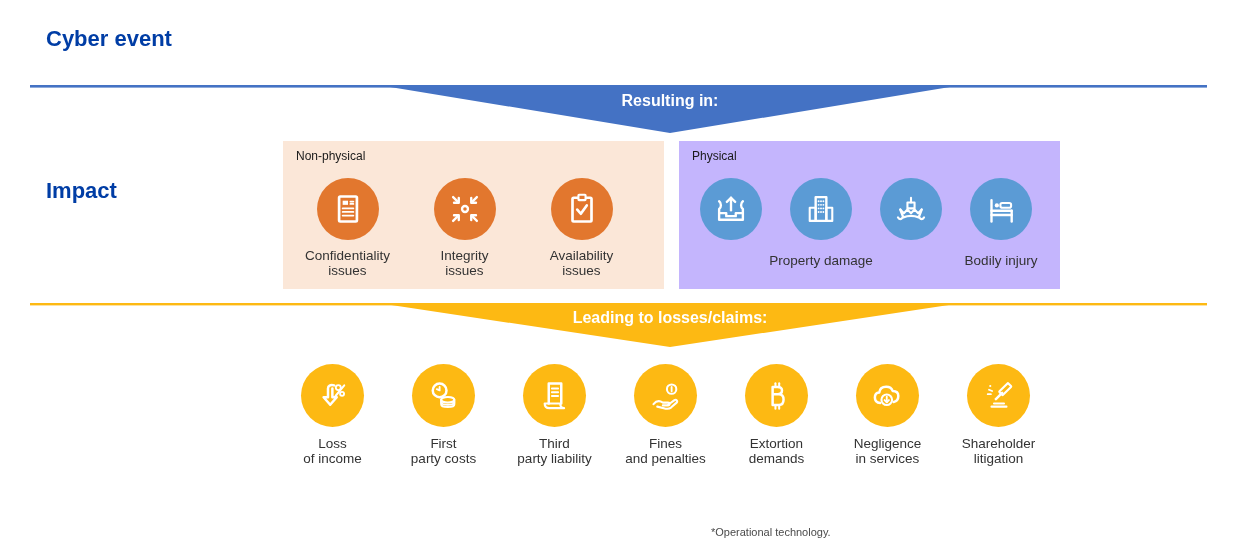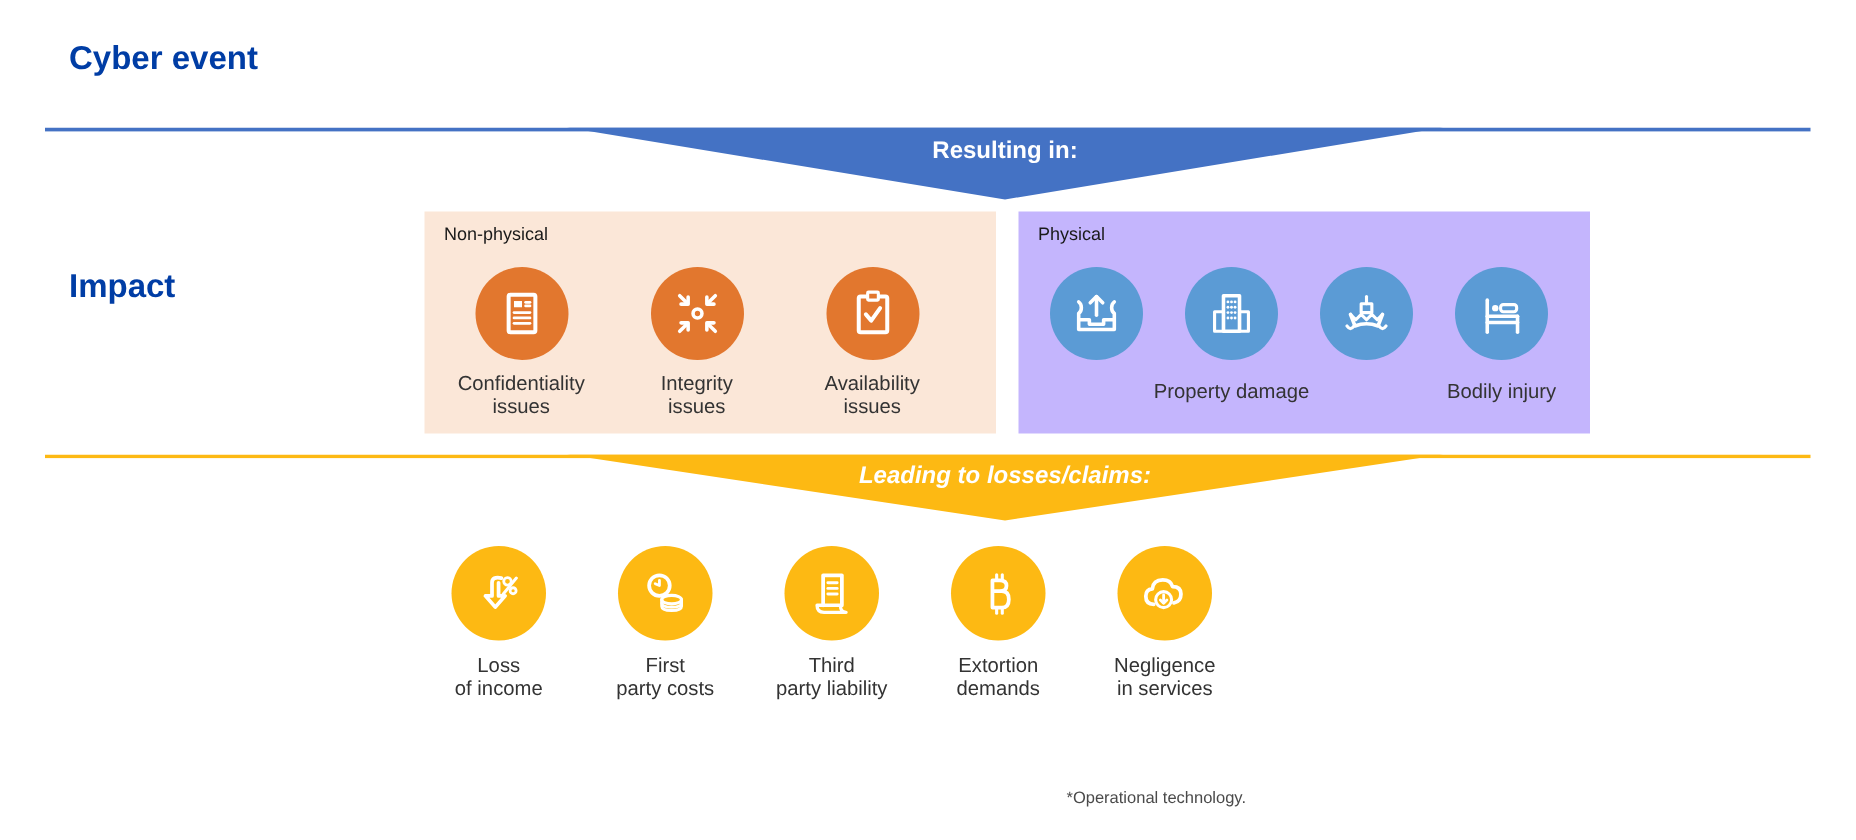--- a/index.html
+++ b/index.html
@@ -10,21 +10,21 @@
   .lbl-impact{top:178px;}
   .lbl-consequence{top:383px;}
   .header-desc{position:absolute;left:270px;top:24px;width:800px;text-align:center;
                font-size:15.5px;line-height:21px;color:#3a3a3a;}
   .banner-svg{position:absolute;left:0;width:1237px;height:50px;display:block;}
   .banner-blue{top:85px;}
   .banner-yellow{top:303px;}
   .banner-text{position:absolute;left:420px;width:500px;text-align:center;color:#fff;
                font-weight:bold;font-size:16px;white-space:nowrap;}
   .bt-blue{top:92px;}
-  .bt-yellow{top:309px;font-style:italic;}
+  .bt-yellow{top:309px;}
   .impact-box{position:absolute;top:141px;height:148px;width:381px;}
   .box-nonphysical{left:283px;background:#FBE7D8;}
   .box-physical{left:679px;background:#c4b5fd;}
   .box-title{position:absolute;left:13px;top:8px;font-size:12px;font-weight:normal;color:#1a1a1a;}
   .np-items{position:absolute;left:0;right:30px;top:37px;display:flex;justify-content:space-evenly;}
   .np-item{width:116px;display:flex;flex-direction:column;align-items:center;padding-left:12px;}
   .circ{width:62px;height:62px;border-radius:50%;display:flex;align-items:center;justify-content:center;flex:0 0 auto;}
   .circ svg{display:block;}
   .c-orange{background:#E2772E;}
   .c-blue{background:#5B9BD5;}
@@ -225,20 +225,34 @@
           <line x1="27" y1="32" x2="37" y2="32" stroke-width="3"></line>
           <path d="M15.5 44 L40.5 44 M15.5 44 Q15.5 51.5 23 51.5 L46.5 51.5 Q40.5 51.5 40.5 44.5" stroke-width="3.5"></path>
         </svg>
       </div>
       <div class="cons-label">
         <div>Third</div>
         <div>party liability</div>
       </div>
     </div>
 
+    <div class="cons-item">
+      <div class="circ c-yellow">
+        <svg width="40" height="40" viewBox="0 0 64 64" fill="none" stroke="#fff" stroke-linecap="round" stroke-linejoin="round">
+          <circle cx="41" cy="21" r="7.5" stroke-width="3.3"></circle>
+          <line x1="41" y1="17.5" x2="41" y2="24.5" stroke-width="3"></line>
+          <path d="M12 45 C17 39 23 40 27 42.5 L35 42.5 C38.5 42.5 38.5 47 35 47 L27 47" stroke-width="3.4"></path>
+          <path d="M35.5 46 L45 39 C48.5 36.5 51.5 40 48.5 43 L40 50.5 C37.5 52.5 32 52.5 28.5 51.5 L18 49" stroke-width="3.4"></path>
+        </svg>
+      </div>
+      <div class="cons-label">
+        <div>Fines</div>
+        <div>and penalties</div>
+      </div>
+    </div>
 
     <div class="cons-item">
       <div class="circ c-yellow">
         <svg width="40" height="40" viewBox="0 0 64 64" fill="none" stroke="#fff" stroke-linecap="round" stroke-linejoin="round">
           <path d="M25 17.5 L25 46.5 M25 17.5 L33 17.5 Q40 17.5 40 23.25 Q40 29 33 29 L25 29 M25 29 L35 29 Q42.5 29 42.5 37.75 Q42.5 46.5 35 46.5 L25 46.5" stroke-width="4"></path>
           <line x1="29.5" y1="11.5" x2="29.5" y2="17.5" stroke-width="3.3"></line>
           <line x1="35.5" y1="11.5" x2="35.5" y2="17.5" stroke-width="3.3"></line>
           <line x1="29.5" y1="46.5" x2="29.5" y2="52.5" stroke-width="3.3"></line>
           <line x1="35.5" y1="46.5" x2="35.5" y2="52.5" stroke-width="3.3"></line>
         </svg>
@@ -257,18 +271,37 @@
           <line x1="30" y1="33" x2="30" y2="41.5" stroke-width="3"></line>
           <polyline points="26.5,38.5 30,42 33.5,38.5" stroke-width="3"></polyline>
         </svg>
       </div>
       <div class="cons-label">
         <div>Negligence</div>
         <div>in services</div>
       </div>
     </div>
 
+    <div class="cons-item">
+      <div class="circ c-yellow">
+        <svg width="40" height="40" viewBox="0 0 64 64" fill="none" stroke="#fff" stroke-linecap="round" stroke-linejoin="round">
+          <g transform="rotate(45 42 21)">
+            <rect x="38" y="11" width="8" height="20" rx="1" stroke-width="3.4"></rect>
+          </g>
+          <line x1="37" y1="27" x2="27" y2="37" stroke-width="4"></line>
+          <line x1="24" y1="44" x2="40" y2="44" stroke-width="3.3"></line>
+          <line x1="20" y1="49" x2="44" y2="49" stroke-width="3.3"></line>
+          <line x1="16" y1="22" x2="21" y2="24" stroke-width="3"></line>
+          <line x1="14" y1="29" x2="19" y2="29" stroke-width="3"></line>
+          <circle cx="18" cy="16" r="1.7" fill="#fff" stroke="none"></circle>
+        </svg>
+      </div>
+      <div class="cons-label">
+        <div>Shareholder</div>
+        <div>litigation</div>
+      </div>
+    </div>
 
   </div>
 
   <div class="footnote">*Operational technology.</div>
 
 </div>
 
 </body></html>

